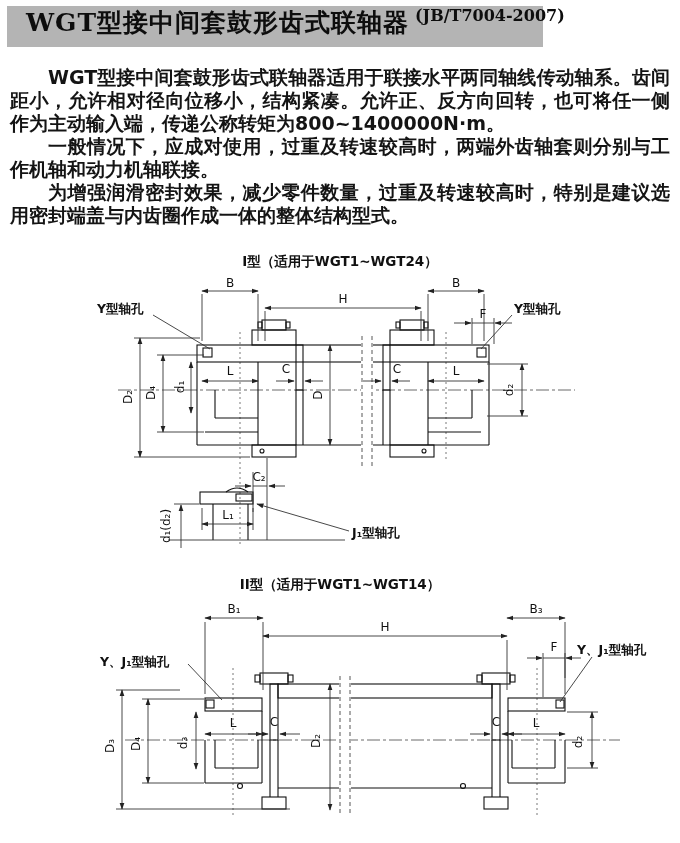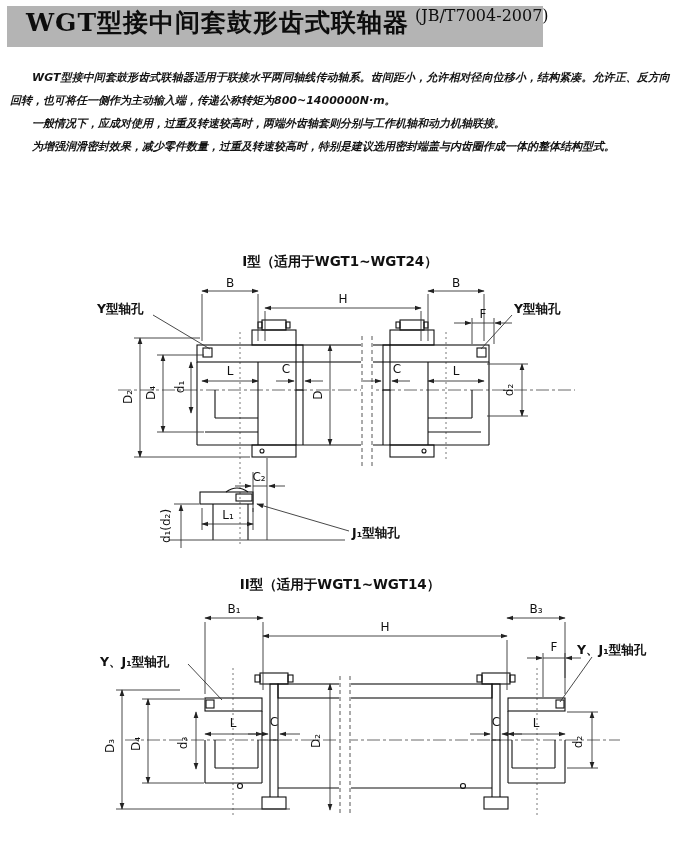--- a/index.html
+++ b/index.html
@@ -2,24 +2,24 @@
 <html><head>
 <meta charset="utf-8">
 <style>
   html,body{margin:0;padding:0;background:#e8e8e8;}
   .page{position:relative;width:680px;height:843px;background:#ffffff;overflow:hidden;
         font-family:"DejaVu Sans",sans-serif;color:#141414;}
   .banner{position:absolute;top:6px;left:7px;width:536px;height:41px;background:#b4b4b4;
           display:flex;padding-left:19px;box-sizing:border-box;}
   .banner-title{font-family:"DejaVu Serif","Liberation Serif",serif;font-weight:bold;
                 font-size:25px;letter-spacing:1px;color:#0d0d0d;white-space:nowrap;}
-  .banner-std{font-family:"DejaVu Serif","Liberation Serif",serif;font-weight:normal;
+  .banner-std{font-family:"DejaVu Serif","Liberation Serif",serif;font-weight:bold;
               font-size:16px;margin-left:6px;color:#0d0d0d;white-space:nowrap;}
-  .intro{position:absolute;top:66px;left:10px;width:660px;font-size:11px;font-weight:700;
-         line-height:23px;text-align:justify;font-style:italic;}
+  .intro{position:absolute;top:66px;left:10px;width:660px;font-size:19px;font-weight:700;
+         line-height:23px;text-align:justify;}
   .intro p{margin:0;text-indent:2em;}
   .fig{position:absolute;left:0;}
   svg text{font-family:"DejaVu Sans",sans-serif;fill:#111;}
   .lbl{font-size:12px;}
   .cn{font-size:12.5px;font-weight:bold;}
   .ft{font-size:13.5px;font-weight:bold;}
   .dim{stroke:#333;stroke-width:0.9;fill:none;}
   .out{stroke:#111;stroke-width:1.1;fill:none;}
   .cl{stroke:#444;stroke-width:0.8;fill:none;stroke-dasharray:13 3 3 3;}
   .dot{stroke:#555;stroke-width:0.8;fill:none;stroke-dasharray:2 3;}

